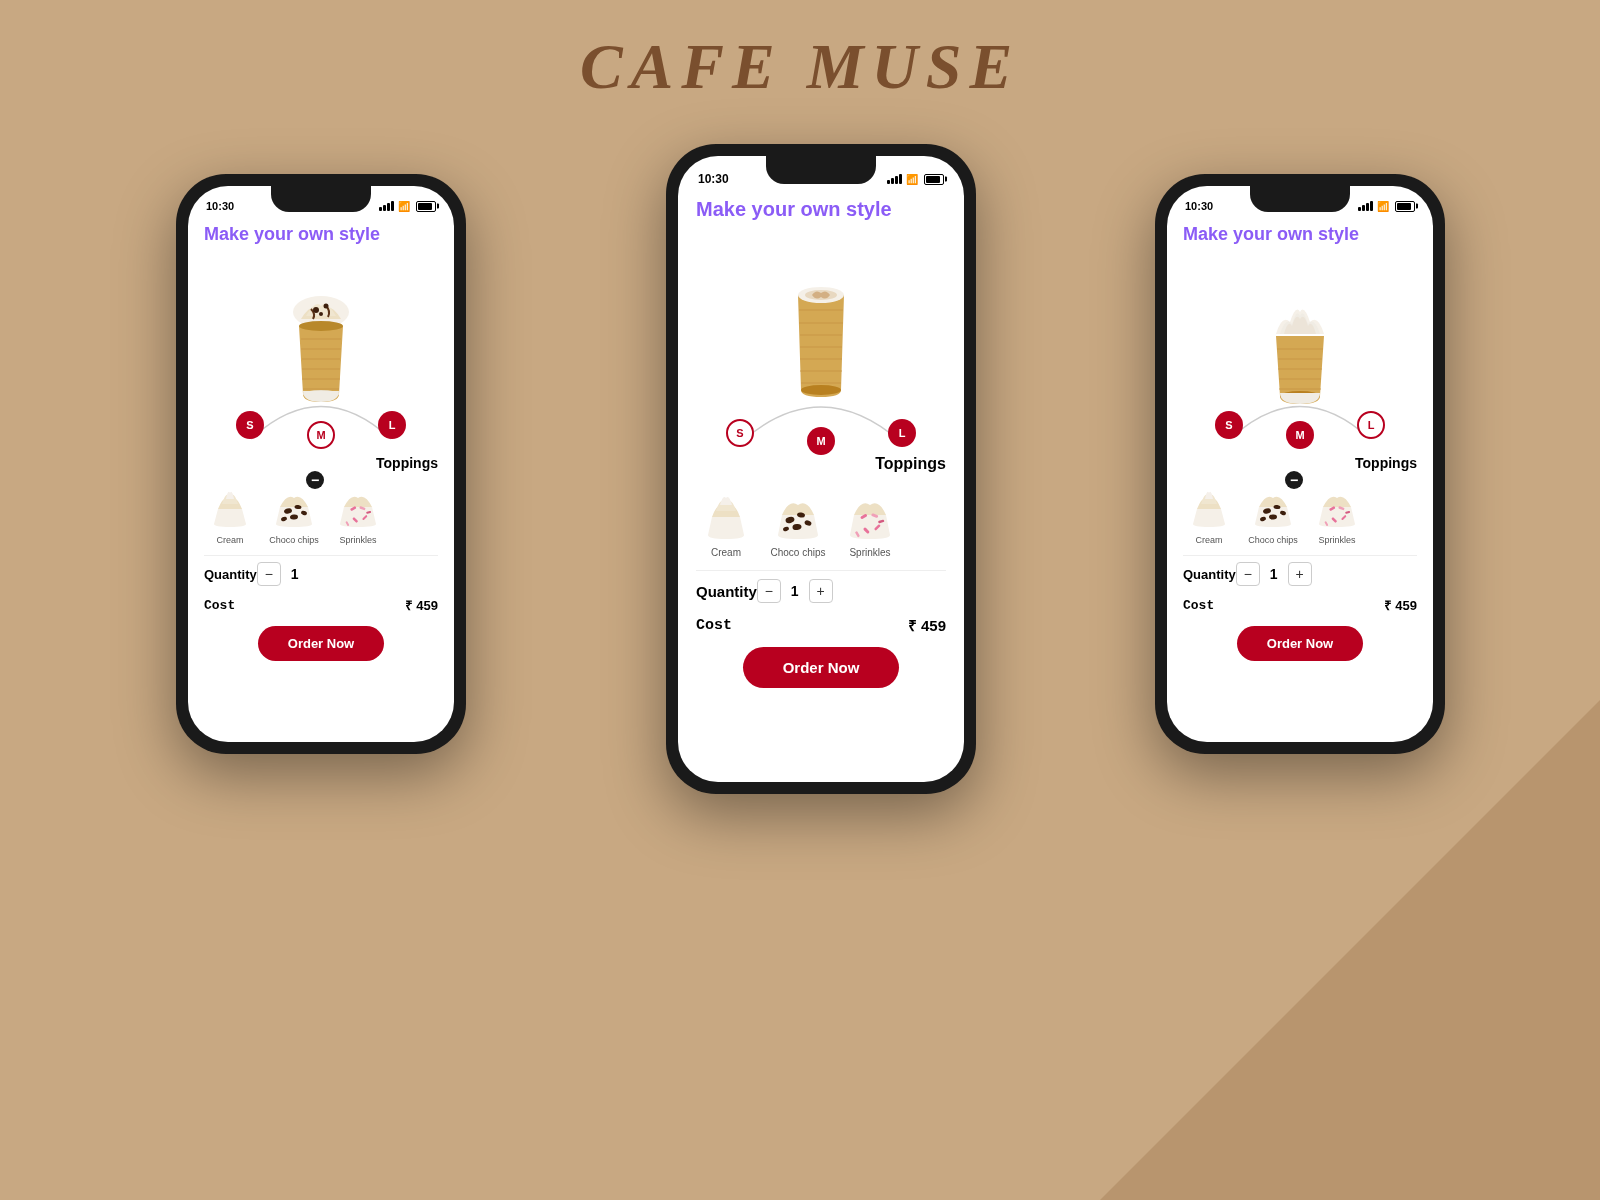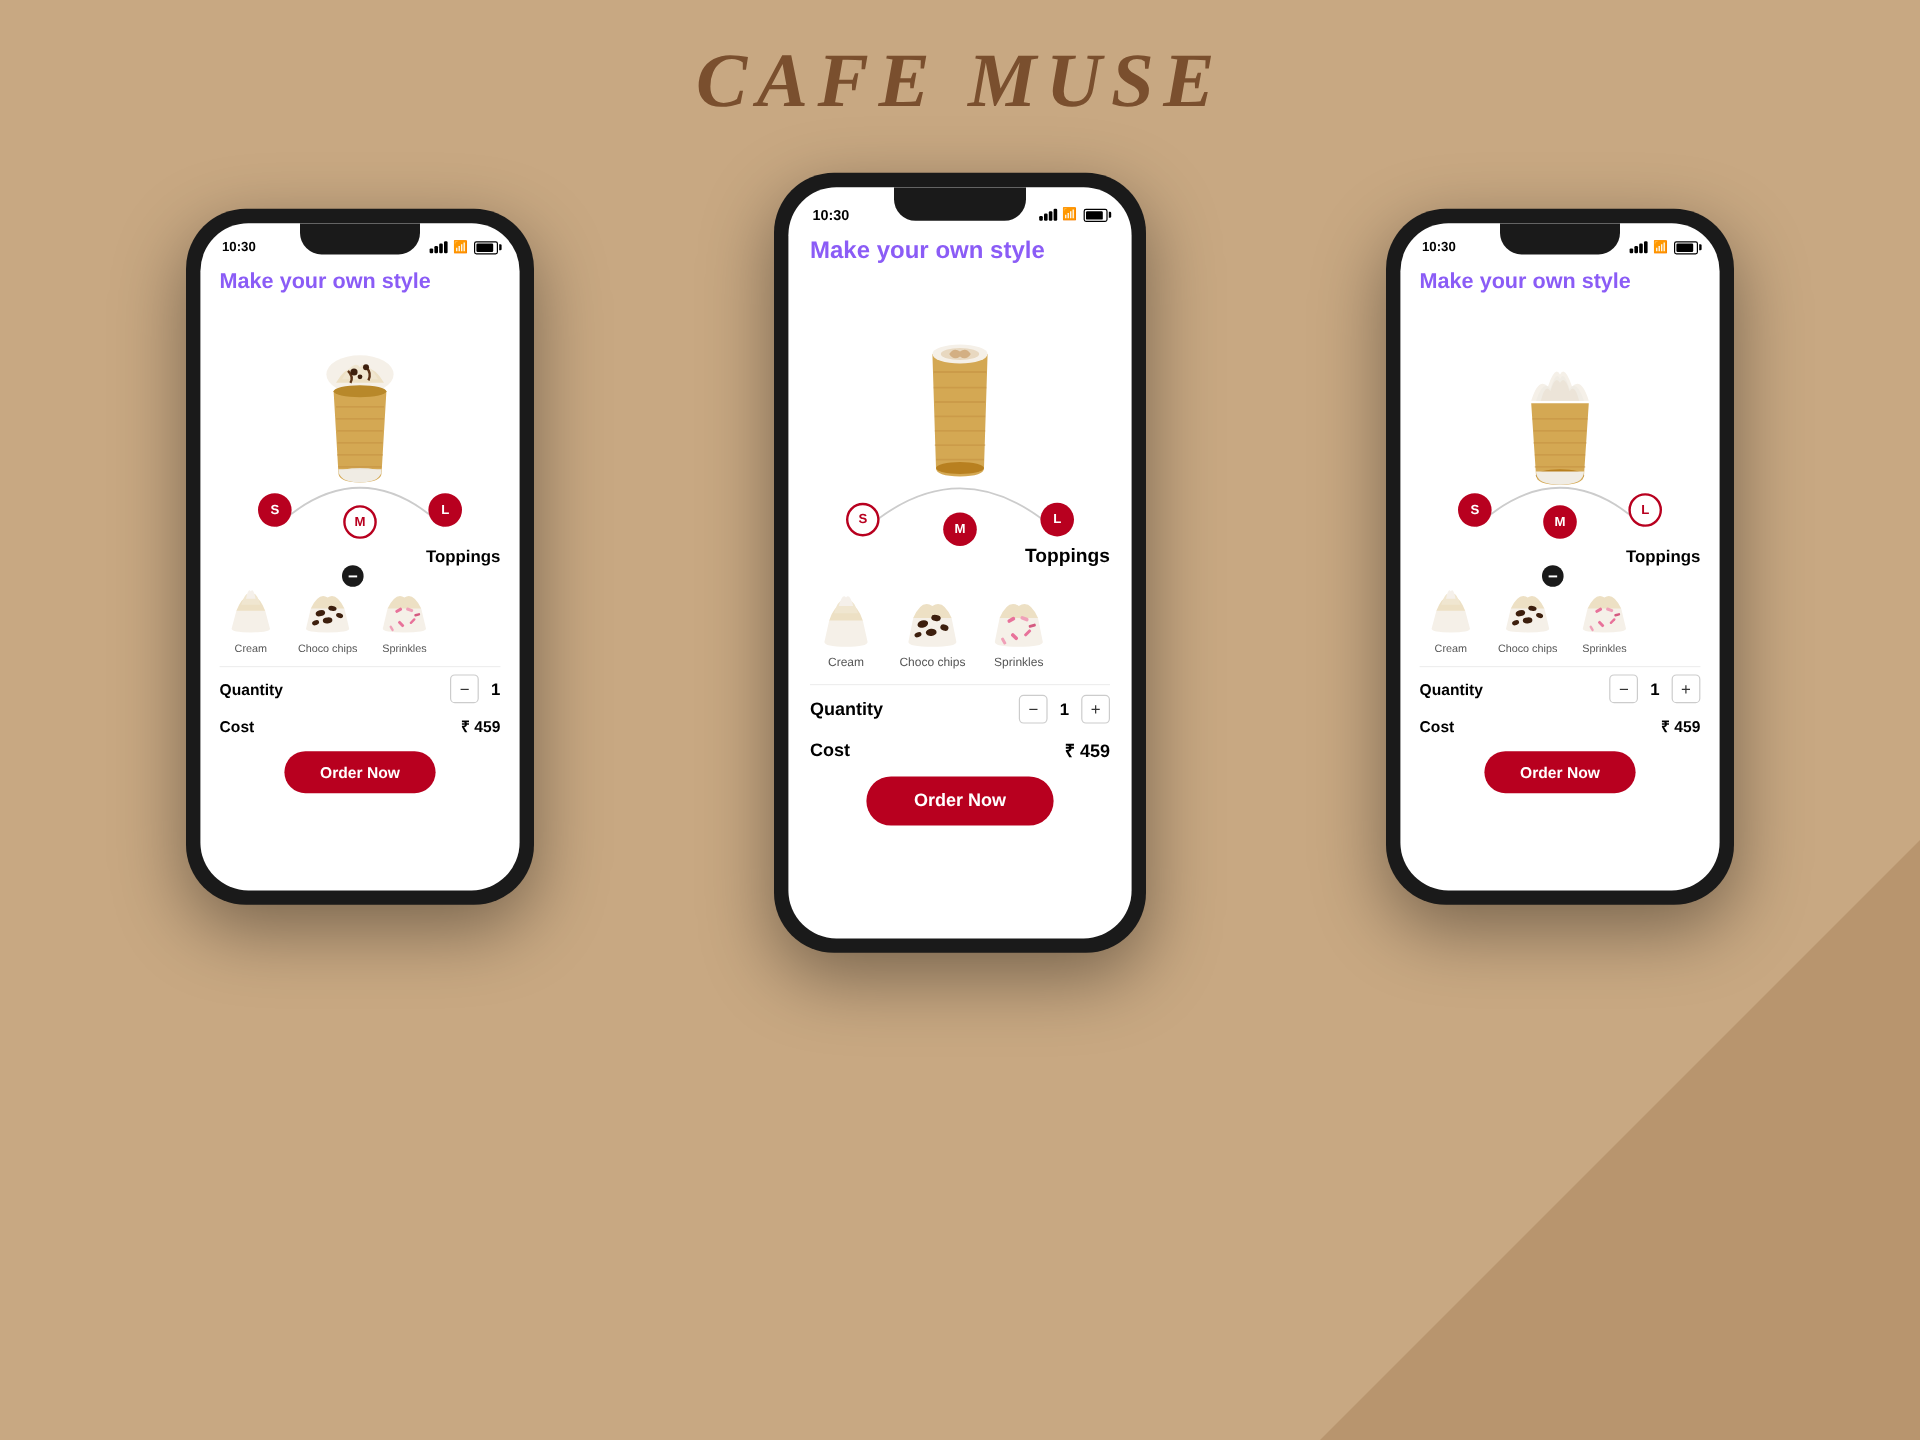--- a/index.html
+++ b/index.html
@@ -49,20 +49,21 @@
       height: 900px;
     }
 
     
     .phone {
       position: absolute;
       background: #1a1a1a;
       border-radius: 50px;
       padding: 12px;
       box-shadow: 0 20px 60px rgba(0,0,0,0.4);
+      margin-left: 21px;
     }
 
     .phone-left {
       width: 290px;
       height: 580px;
       left: 155px;
       top: 30px;
       z-index: 1;
     }
 
@@ -306,21 +307,21 @@
       display: flex;
       align-items: center;
       justify-content: center;
       line-height: 1;
       z-index: 5;
     }
 
     
     .quantity-row {
       display: flex;
-      justify-content: space-between;
+      justify-content: flex-start;
       align-items: center;
       margin-top: 10px;
       padding: 6px 0;
       border-top: 1px solid #eee;
     }
 
     .phone-center .quantity-row {
       margin-top: 12px;
       padding: 8px 0;
     }
@@ -365,20 +366,21 @@
       display: flex;
       justify-content: space-between;
       align-items: center;
       padding: 4px 0 8px;
     }
 
     .cost-label {
       font-size: 13px;
       font-weight: 600;
       color: #000;
+      font-family: Liberation Mono, monospace;
     }
 
     .phone-center .cost-label {
       font-size: 15px;
     }
 
     .cost-value {
       font-size: 13px;
       font-weight: 600;
     }

